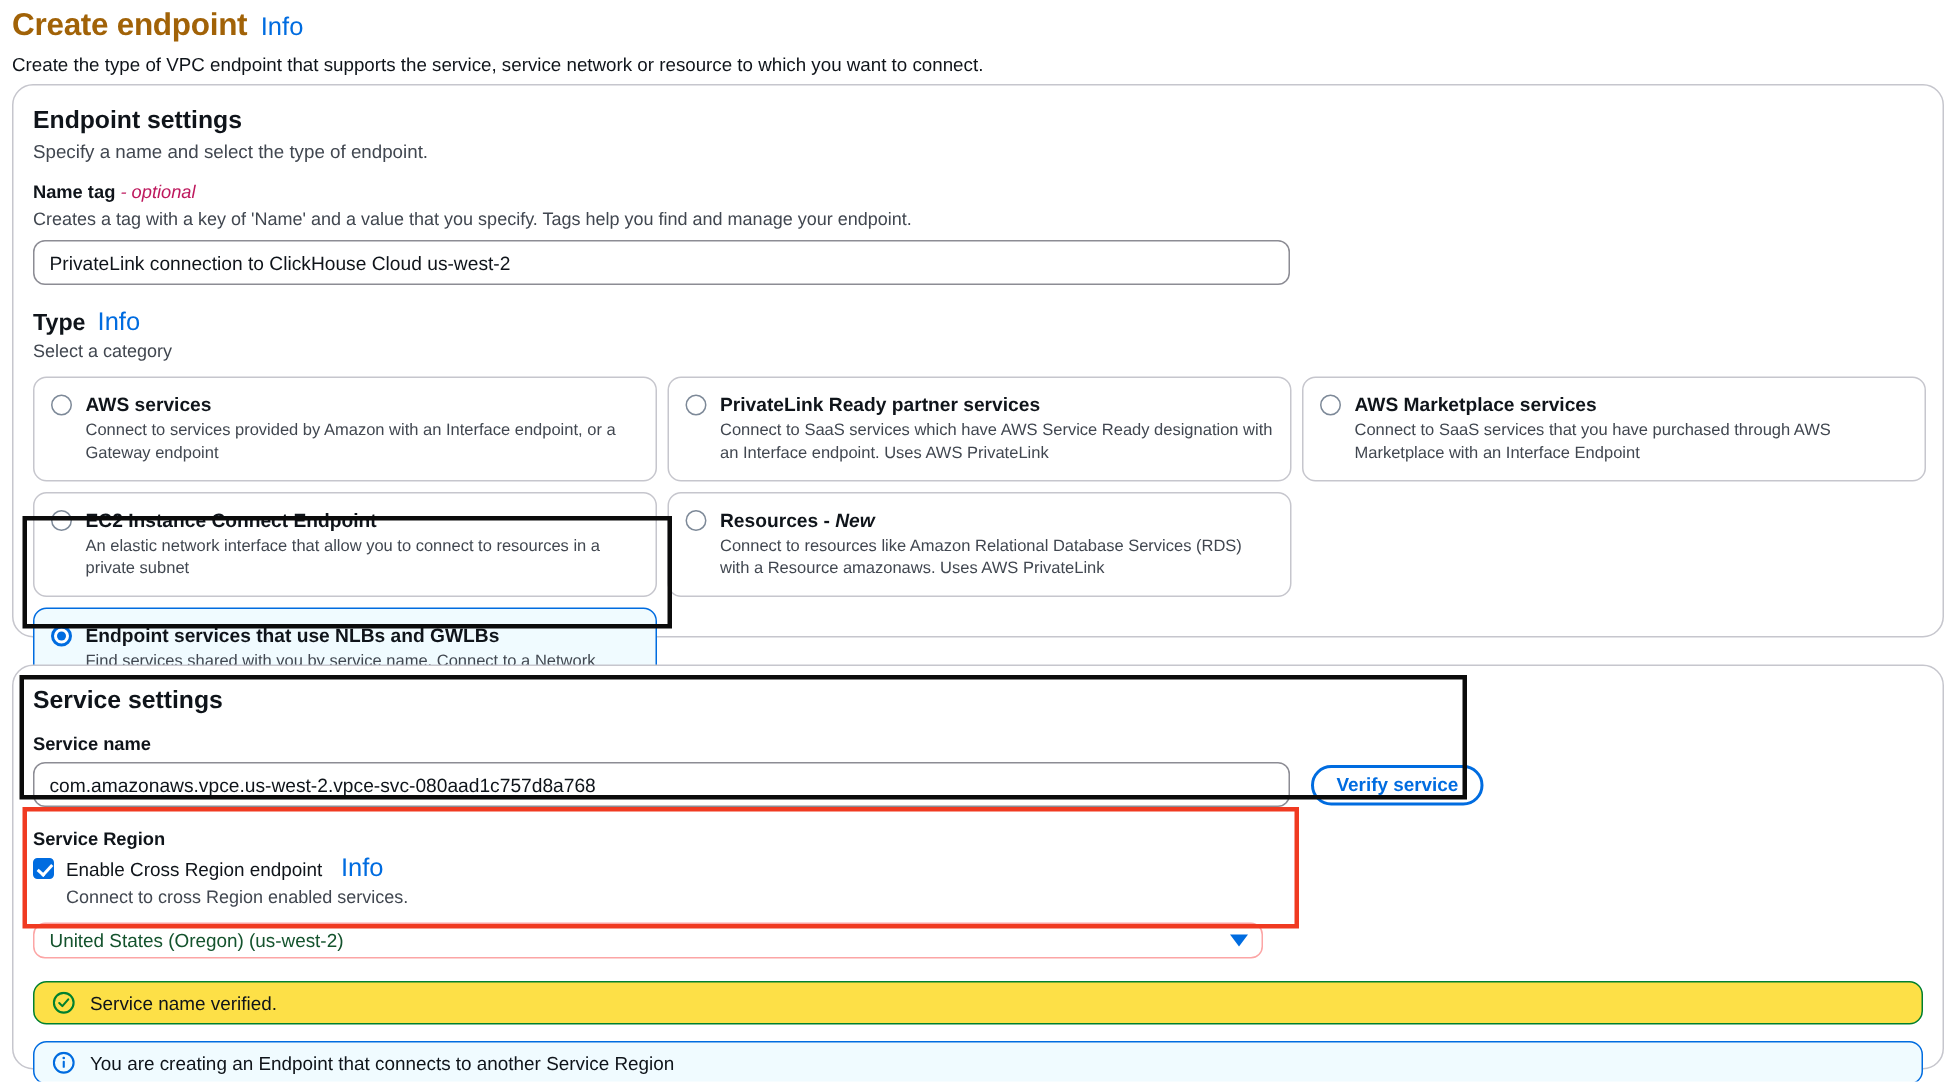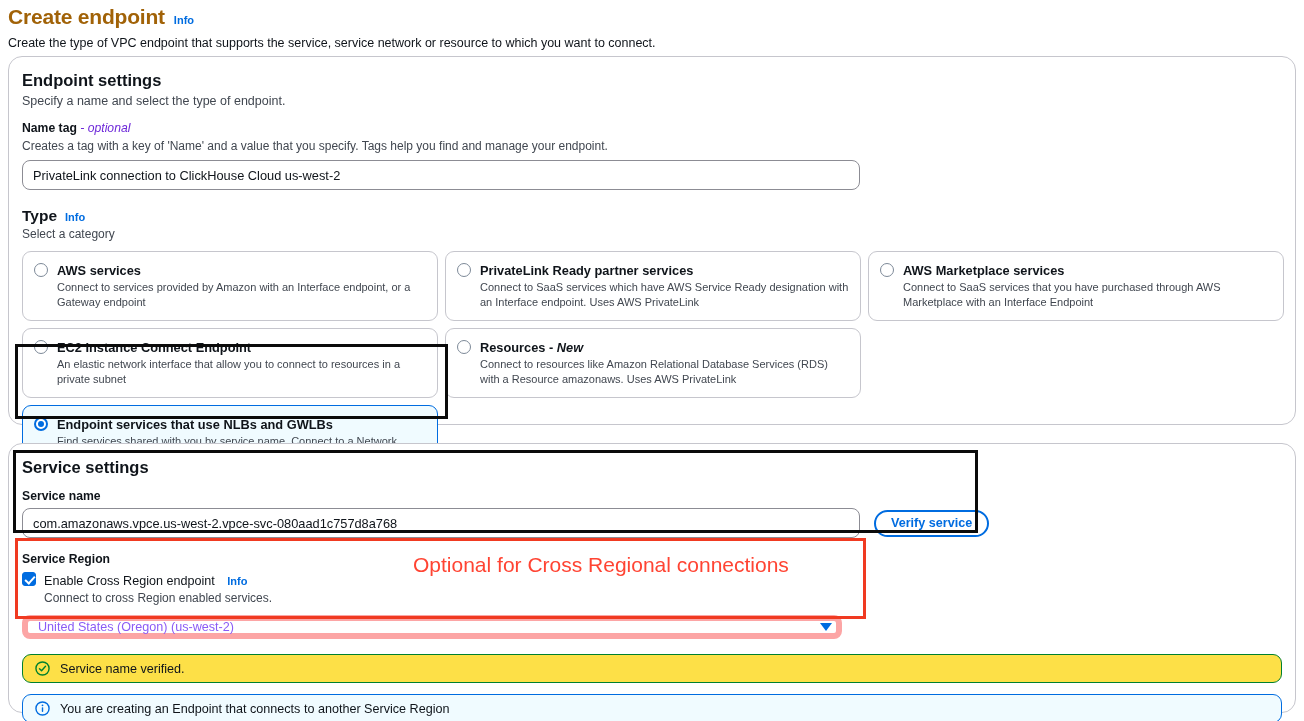--- a/index.html
+++ b/index.html
@@ -18,21 +18,21 @@
   .page { position: relative; width: 1304px; height: 721px; }
 
   
   .page-header { padding: 4px 8px 0 8px; }
   .page-title-row { display: flex; align-items: baseline; gap: 9px; }
   .page-title {
     font-size: 21px; font-weight: bold; letter-spacing: -0.2px;
     color: #a16207; line-height: 26px;
   }
   .info-link {
-    font-size: 11px; font-weight: bold; color: #006ce0;
+    font-size: 17px; font-weight: normal; color: #006ce0;
     text-decoration: none; cursor: pointer; line-height: 14px;
   }
   .page-desc {
     font-size: 12.5px; color: #0f141a; margin-top: 5px; line-height: 17px;
   }
 
   
   .container {
     position: absolute; left: 8px; width: 1288px;
     background: #ffffff;
@@ -41,21 +41,21 @@
   }
   #endpoint-settings-container { top: 56px; height: 369px; }
   #service-settings-container { top: 443px; height: 270px; }
 
   .section-title {
     font-size: 16.5px; font-weight: bold; color: #0f141a; line-height: 21px;
   }
   .section-desc { font-size: 12.5px; color: #414750; margin-top: 3px; }
 
   .field-label { font-size: 12.2px; font-weight: bold; color: #0f141a; }
-  .field-label .optional { font-weight: normal; font-style: italic; color: #6d28d9; }
+  .field-label .optional { font-weight: normal; font-style: italic; color: #be185d; }
   .field-hint { font-size: 12px; color: #414750; margin-top: 3px; line-height: 16px; }
 
   .text-input {
     width: 100%; height: 30px;
     border: 1px solid #8c8c94; border-radius: 8px;
     background: #ffffff; color: #0f141a;
     font-family: "Liberation Sans", sans-serif; font-size: 12.8px;
     padding: 0 10px; outline: none;
   }
 
@@ -128,22 +128,22 @@
     content: ""; position: absolute;
     left: 4px; top: 1px; width: 4px; height: 8px;
     border: solid #ffffff; border-width: 0 2px 2px 0;
     transform: rotate(42deg);
   }
 
   
   .select-wrap { position: relative; width: 100%; }
   .select-box {
     width: 100%; height: 24px;
-    border: 6px solid #fca5a5; border-radius: 8px;
-    background: #ffffff; color: #8b5cf6;
+    border: 1px solid #fca5a5; border-radius: 8px;
+    background: #ffffff; color: #14532d;
     font-size: 12.6px; padding: 0 28px 0 10px;
     display: flex; align-items: center; cursor: pointer;
   }
   .select-caret {
     position: absolute; right: 10px; top: 50%; transform: translateY(-50%);
     width: 0; height: 0;
     border-left: 6px solid transparent; border-right: 6px solid transparent;
     border-top: 8px solid #006ce0;
     pointer-events: none;
   }
@@ -293,15 +293,14 @@
         </div>
       </div>
 
     </div>
   </div>
 
   <div class="annot-black" style="left:13px; top:450px; width:965px; height:83px;"></div>
 
   <div class="annot-red" style="left:15px; top:538px; width:851px; height:81px;"></div>
 
-  <div class="annot-red-text" style="left:413px; top:553px;">Optional for Cross Regional connections</div>
 
 </div>
 
 </body></html>

